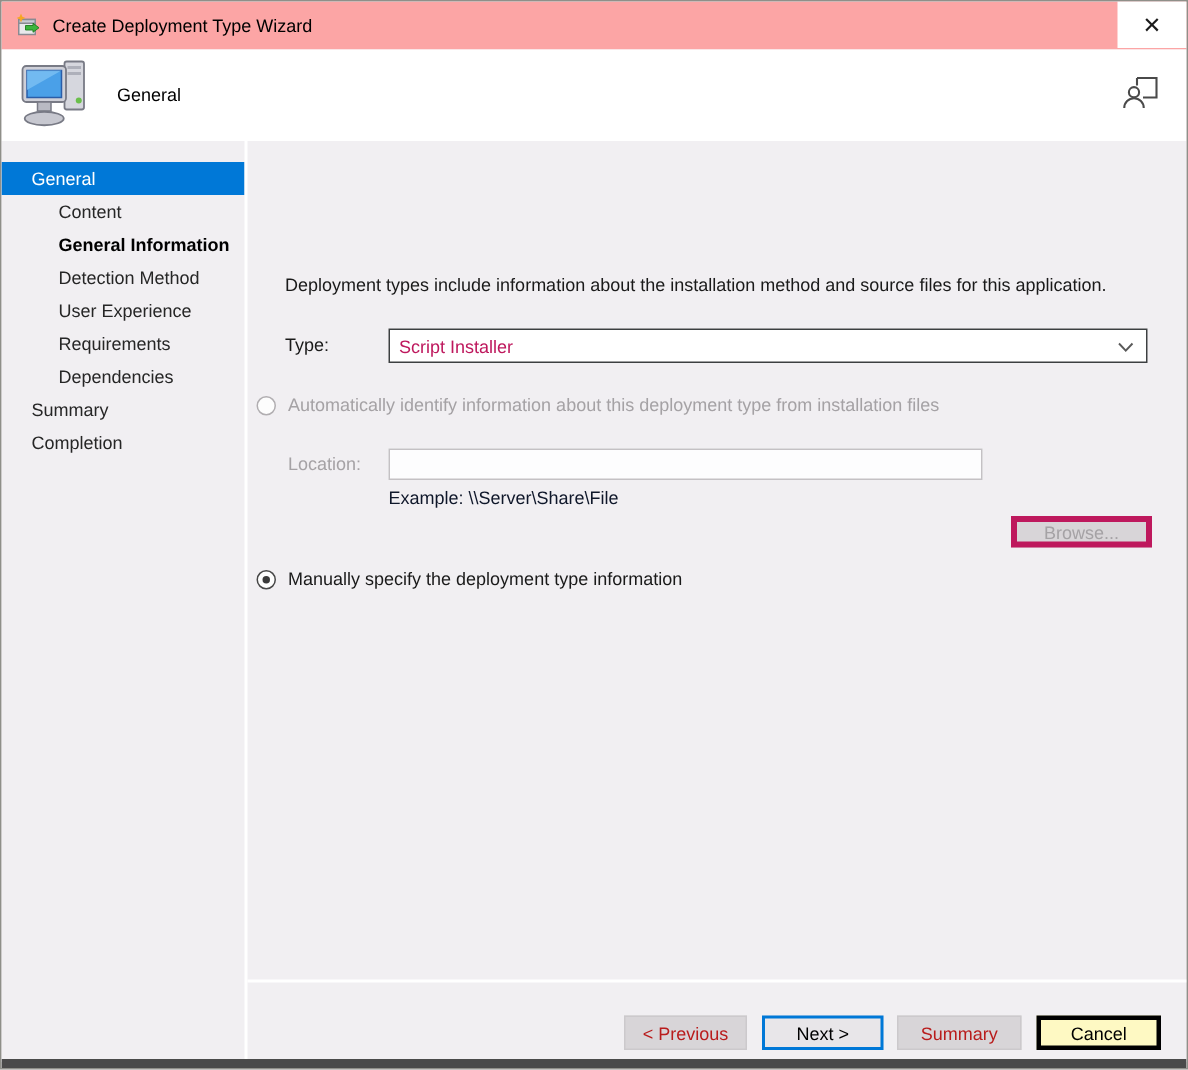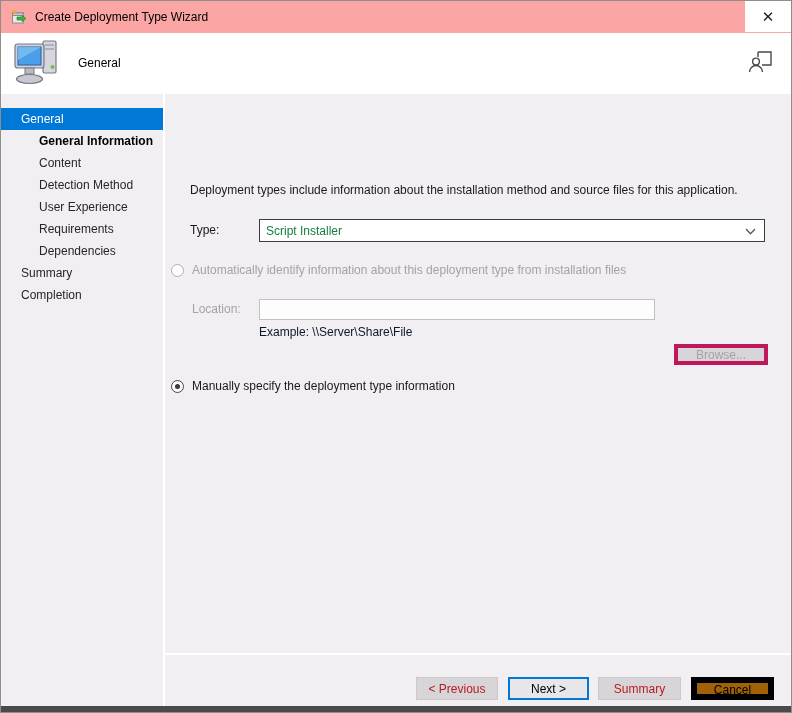--- a/index.html
+++ b/index.html
@@ -37,21 +37,21 @@
   .nav-item.sel { background:#0078d7; color:#ffffff; }
 
   
   .content { position:absolute; left:164px; top:0; width:628px; height:100%; }
   .heading { position:absolute; left:13px; top:12px; font-size:16px; color:#1c70c0; }
   .description { position:absolute; left:25px; top:89px; color:#1a1a1a; }
 
   .type-label { position:absolute; left:25px; top:125px; height:23px; line-height:23px; }
   .dropdown { position:absolute; left:94px; top:125px; width:506px; height:23px; background:#ffffff;
               border:1px solid #3c3f41; display:flex; align-items:center; padding:0 8px 0 6px; }
-  .dropdown .dd-value { flex:1; color:#15803d; }
+  .dropdown .dd-value { flex:1; color:#be185d; }
 
   .radio-row { position:absolute; display:flex; align-items:center; }
   .radio-auto { left:6px; top:169px; }
   .radio-manual { left:6px; top:285px; }
   .radio { width:13px; height:13px; border-radius:50%; background:#fdfdfd; border:1px solid #474747;
            margin-right:5px; position:relative; flex:none; }
   .radio.disabled { border-color:#b1aeb1; }
   .radio.checked::after { content:""; position:absolute; left:3px; top:3px; width:5px; height:5px;
                           border-radius:50%; background:#3a3a3a; }
   .radio-label { padding-left:3px; }
@@ -59,21 +59,21 @@
 
   .loc-label { position:absolute; left:27px; top:205px; height:21px; line-height:21px; color:#a5a2a5; }
   .loc-input { position:absolute; left:94px; top:205px; width:396px; height:21px; background:#fdfdfe;
                border:1px solid #c4c1c4; font-family:inherit; font-size:12px; padding:0 4px; color:#1a1a1a; }
   .browse-btn { position:absolute; left:509px; top:205px; width:94px; height:21px; background:#d8d5d8;
                 border:4px solid #be185d; color:#a5a2a5; font-family:inherit; font-size:12px;margin-top:45px; }
   .example { position:absolute; left:94px; top:231px; color:#0f172a; }
 
   
   .btn { position:absolute; top:583px; height:23px; font-family:inherit; font-size:12px; color:#000;
-         background:#a16207; border:6px solid #000000; }
+         background:#fef9c3; border:3px solid #000000; }
   .btn.disabled { background:#d8d5d8; color:#b91c1c; border:1px solid #ccc9cc; }
   .btn-previous { left:415px; width:82px; }
   .btn-next { left:507px; width:81px; border:2px solid #0078d7; background:#e8e6e9; }
   .btn-summary { left:597px; width:83px; }
   .btn-cancel { left:690px; width:83px; }
 
   .bottom-strip { position:absolute; left:0; bottom:0; width:100%; height:6px; background:#4a4a4a; }
 </style>
 </head>
 <body>
@@ -117,22 +117,22 @@
         <path d="M10 2 v5" fill="none" stroke="#4a4a4a" stroke-width="1.4"></path>
         <circle cx="8" cy="11.5" r="3.4" fill="none" stroke="#4a4a4a" stroke-width="1.4"></circle>
         <path d="M1.5 22 a6.5 6.5 0 0 1 13 0" fill="none" stroke="#4a4a4a" stroke-width="1.4"></path>
       </svg>
     </button>
   </div>
 
   <div class="body">
     <div class="sidebar">
       <div class="nav-item sel">General</div>
+      <div class="nav-item sub">Content</div>
       <div class="nav-item sub bold">General Information</div>
-      <div class="nav-item sub">Content</div>
       <div class="nav-item sub">Detection Method</div>
       <div class="nav-item sub">User Experience</div>
       <div class="nav-item sub">Requirements</div>
       <div class="nav-item sub">Dependencies</div>
       <div class="nav-item">Summary</div>
       <div class="nav-item">Completion</div>
     </div>
     <div class="vline"></div>
 
     <div class="content">

